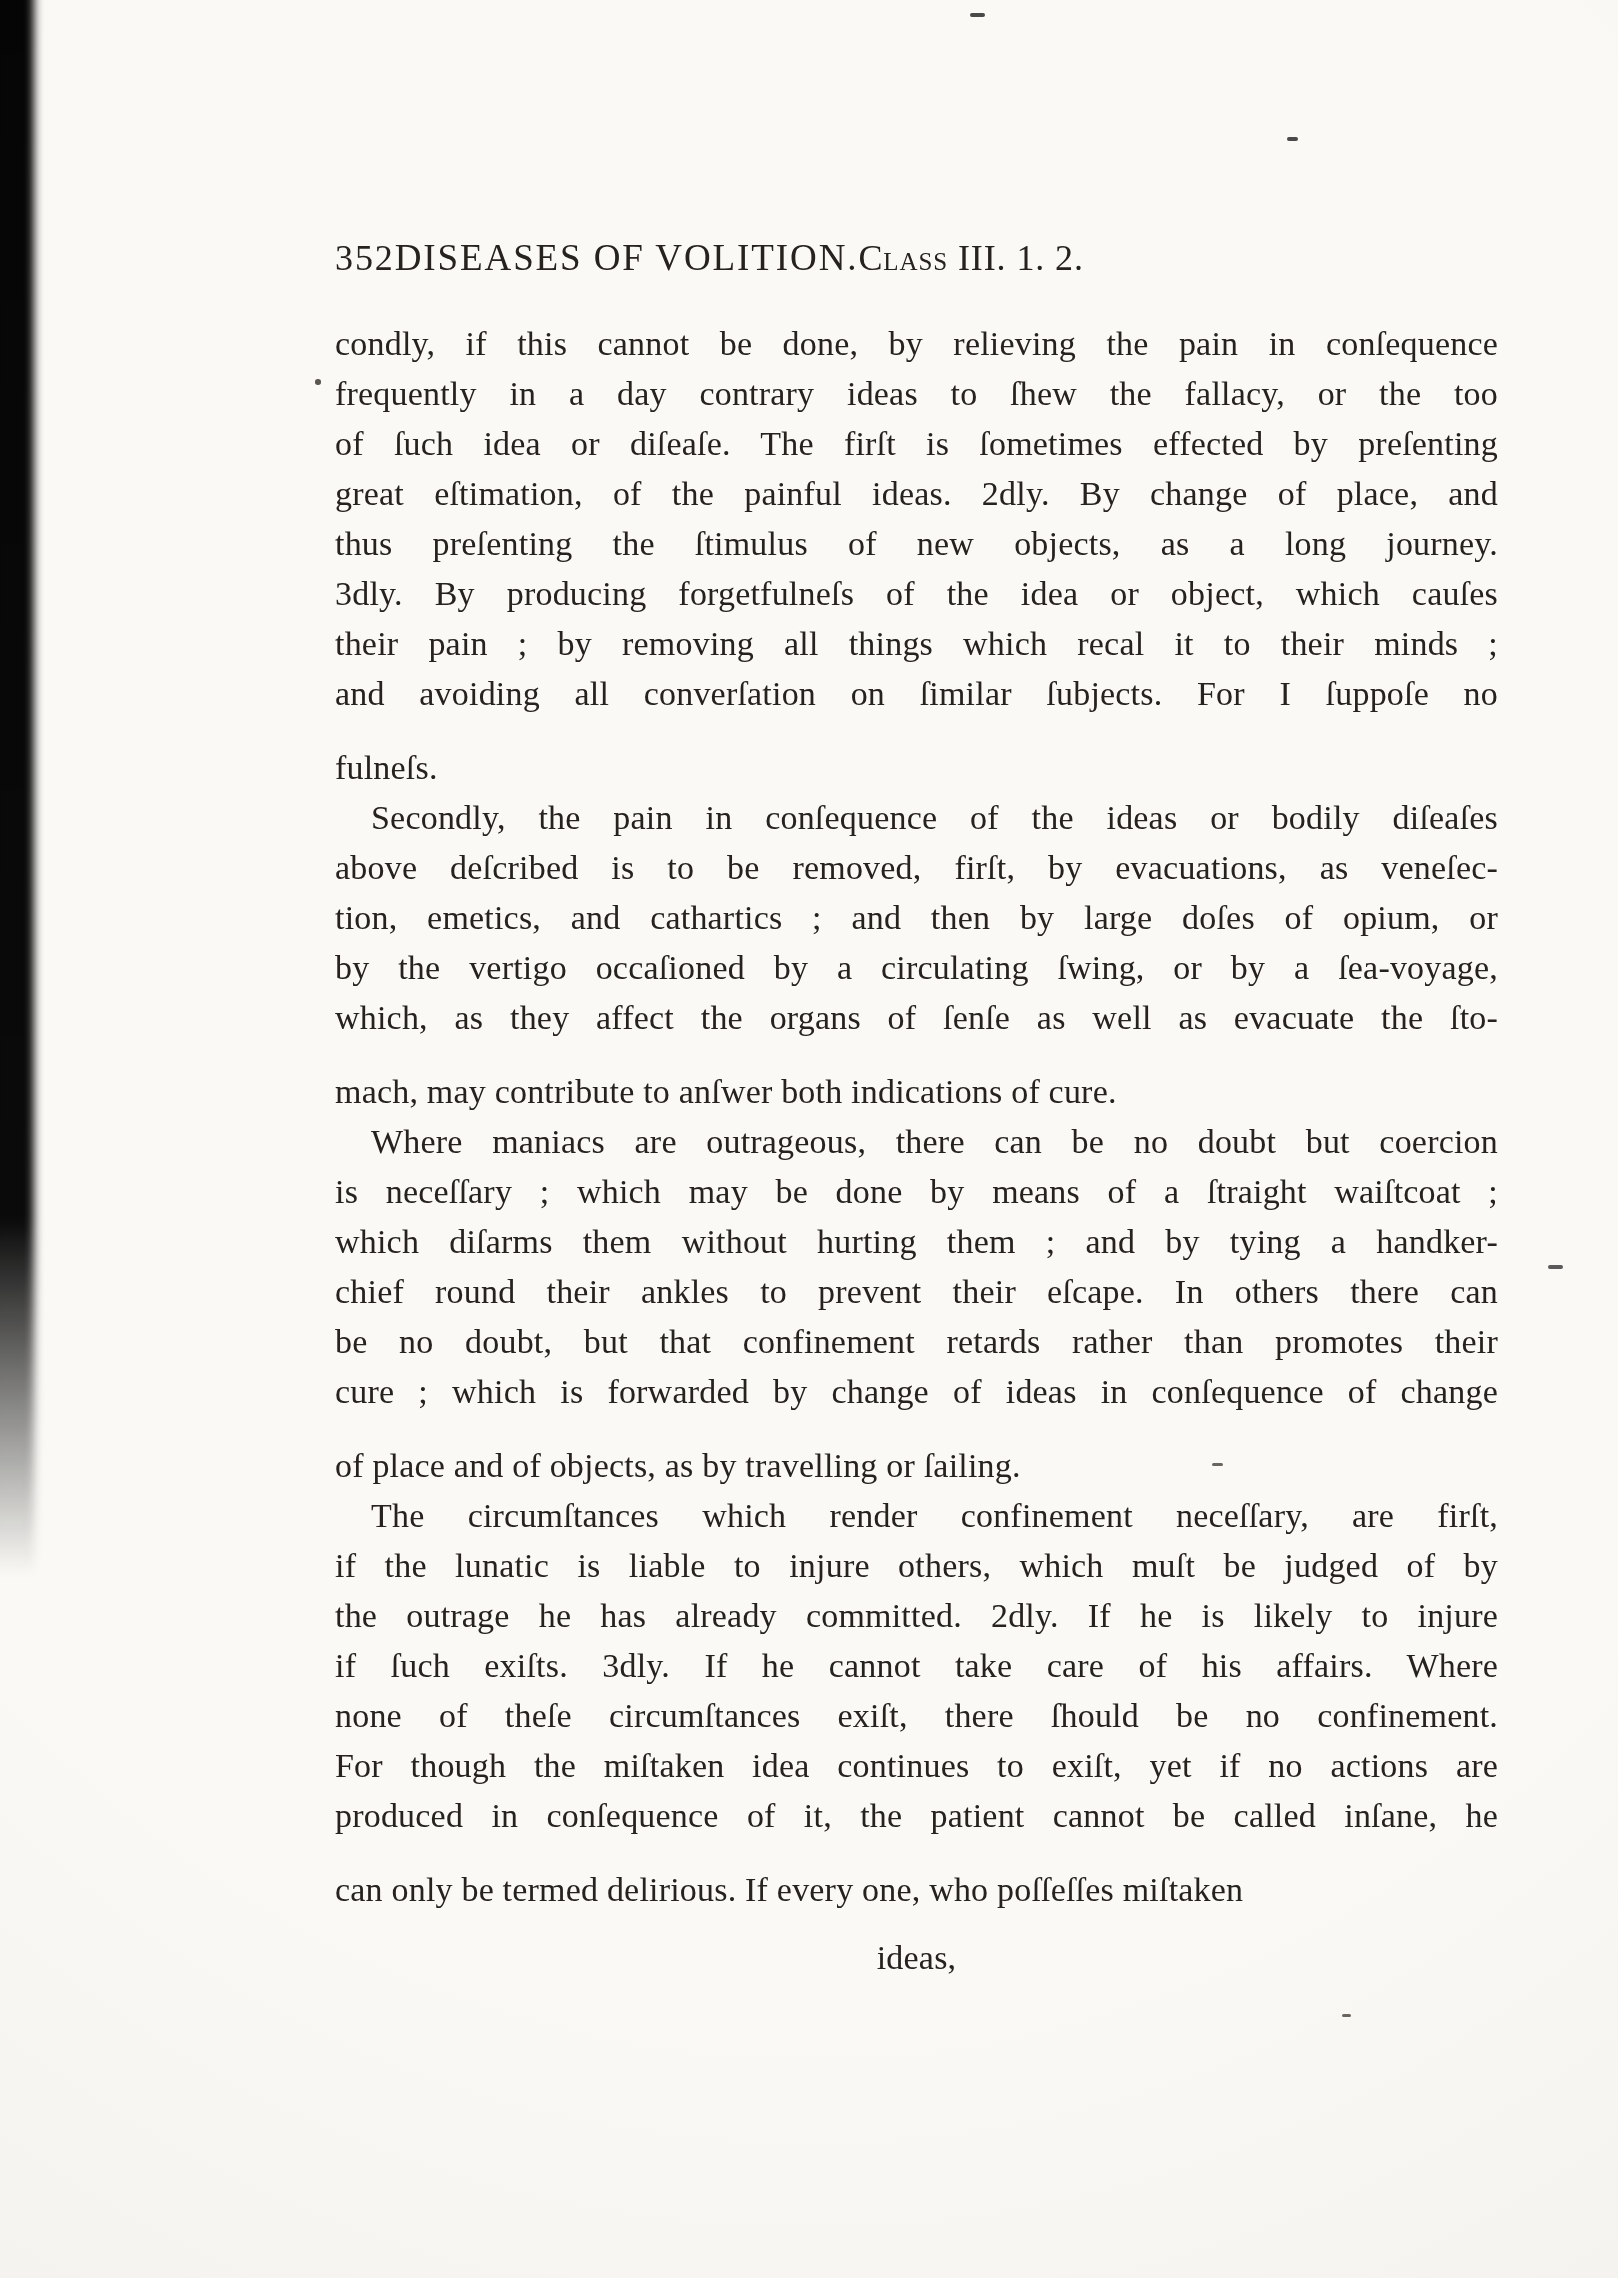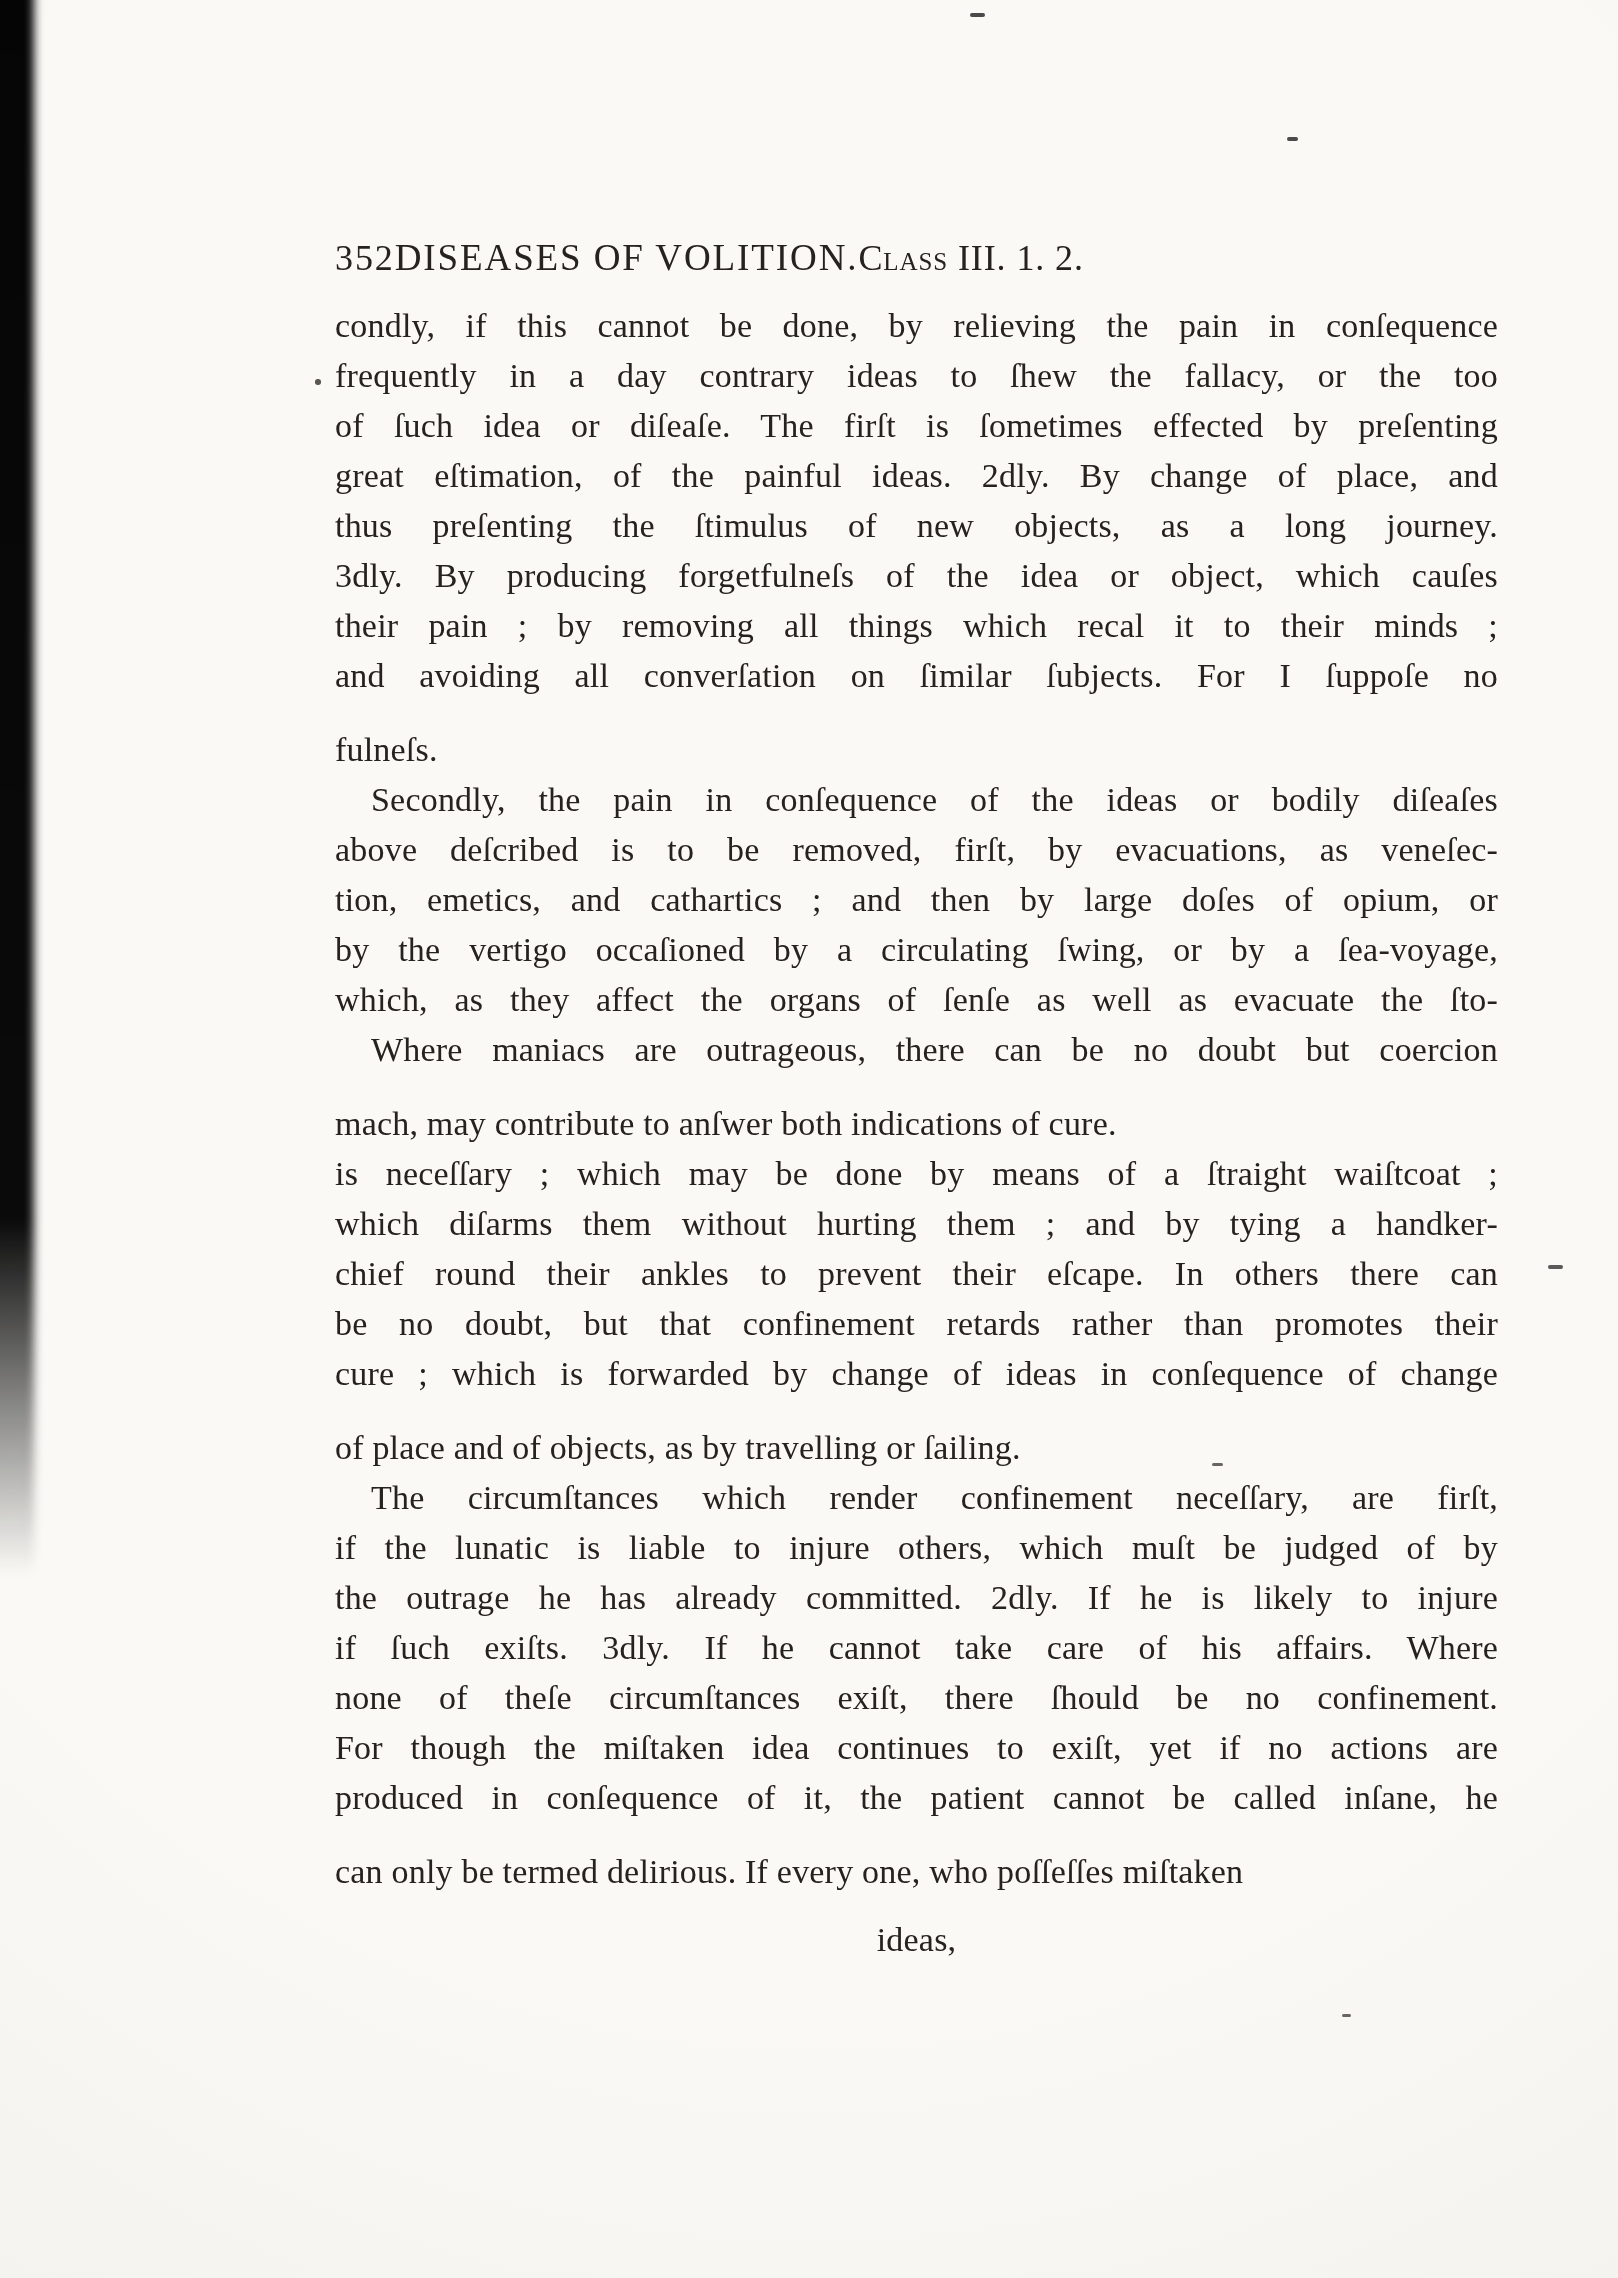--- a/index.html
+++ b/index.html
@@ -46,21 +46,21 @@
   }
   .section {
     font-size: 36px;
     font-variant: small-caps;
     letter-spacing: 0.9px;
   }
 
   .text-block {
     position: absolute;
     left: 335px;
-    top: 301px;
+    top: 319px;
     width: 1163px;
     font-size: 34px;
     letter-spacing: 0.2px;
   }
   .line {
     line-height: 50px;
     height: 50px;
     text-align: justify;
     text-align-last: justify;
     white-space: normal;
@@ -112,22 +112,22 @@
     <div class="line">thus preſenting the ſtimulus of new objects, as a long journey.</div>
     <div class="line">3dly. By producing forgetfulneſs of the idea or object, which cauſes</div>
     <div class="line">their pain ; by removing all things which recal it to their minds ;</div>
     <div class="line">and avoiding all converſation on ſimilar ſubjects. For I ſuppoſe no</div>
     <div class="line last">fulneſs.</div>
     <div class="line indent">Secondly, the pain in conſequence of the ideas or bodily diſeaſes</div>
     <div class="line">above deſcribed is to be removed, firſt, by evacuations, as veneſec-</div>
     <div class="line">tion, emetics, and cathartics ; and then by large doſes of opium, or</div>
     <div class="line">by the vertigo occaſioned by a circulating ſwing, or by a ſea-voyage,</div>
     <div class="line">which, as they affect the organs of ſenſe as well as evacuate the ſto-</div>
+    <div class="line last">mach, may contribute to anſwer both indications of cure.</div>
     <div class="line indent">Where maniacs are outrageous, there can be no doubt but coercion</div>
-    <div class="line last">mach, may contribute to anſwer both indications of cure.</div>
     <div class="line">is neceſſary ; which may be done by means of a ſtraight waiſtcoat ;</div>
     <div class="line">which diſarms them without hurting them ; and by tying a handker-</div>
     <div class="line">chief round their ankles to prevent their eſcape. In others there can</div>
     <div class="line">be no doubt, but that confinement retards rather than promotes their</div>
     <div class="line">cure ; which is forwarded by change of ideas in conſequence of change</div>
     <div class="line last">of place and of objects, as by travelling or ſailing.</div>
     <div class="line indent">The circumſtances which render confinement neceſſary, are firſt,</div>
     <div class="line">if the lunatic is liable to injure others, which muſt be judged of by</div>
     <div class="line">the outrage he has already committed. 2dly. If he is likely to injure</div>
     <div class="line">if ſuch exiſts. 3dly. If he cannot take care of his affairs. Where</div>

